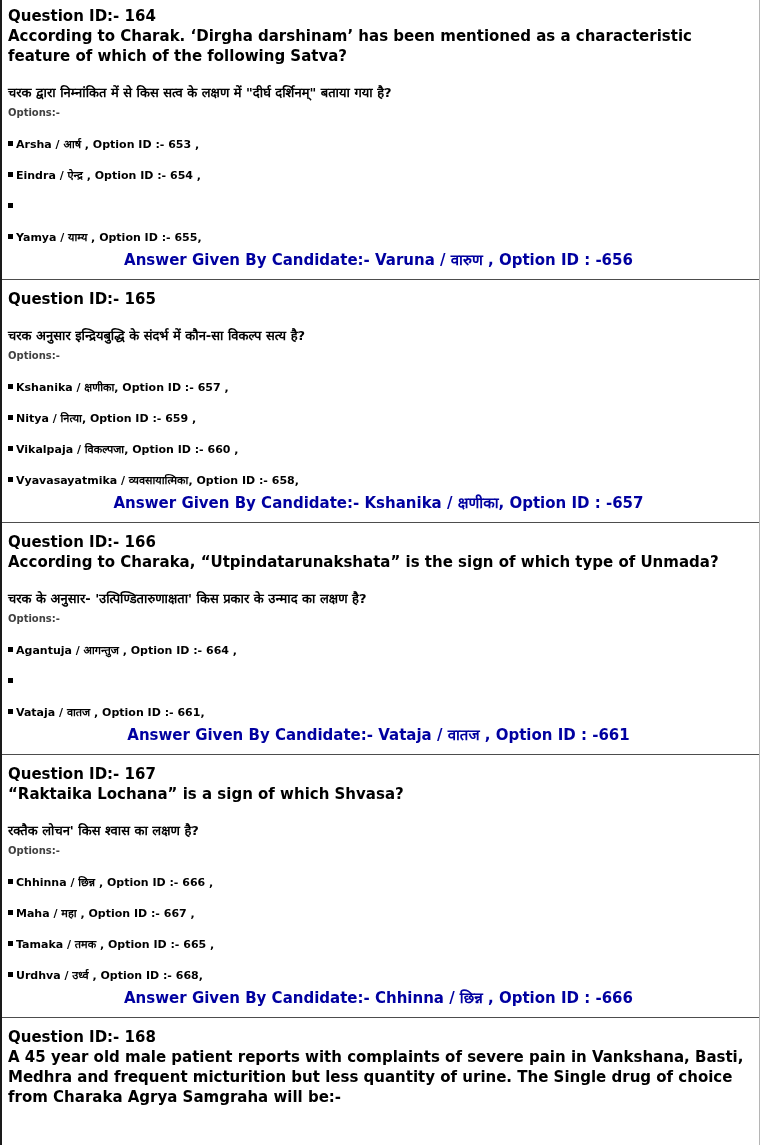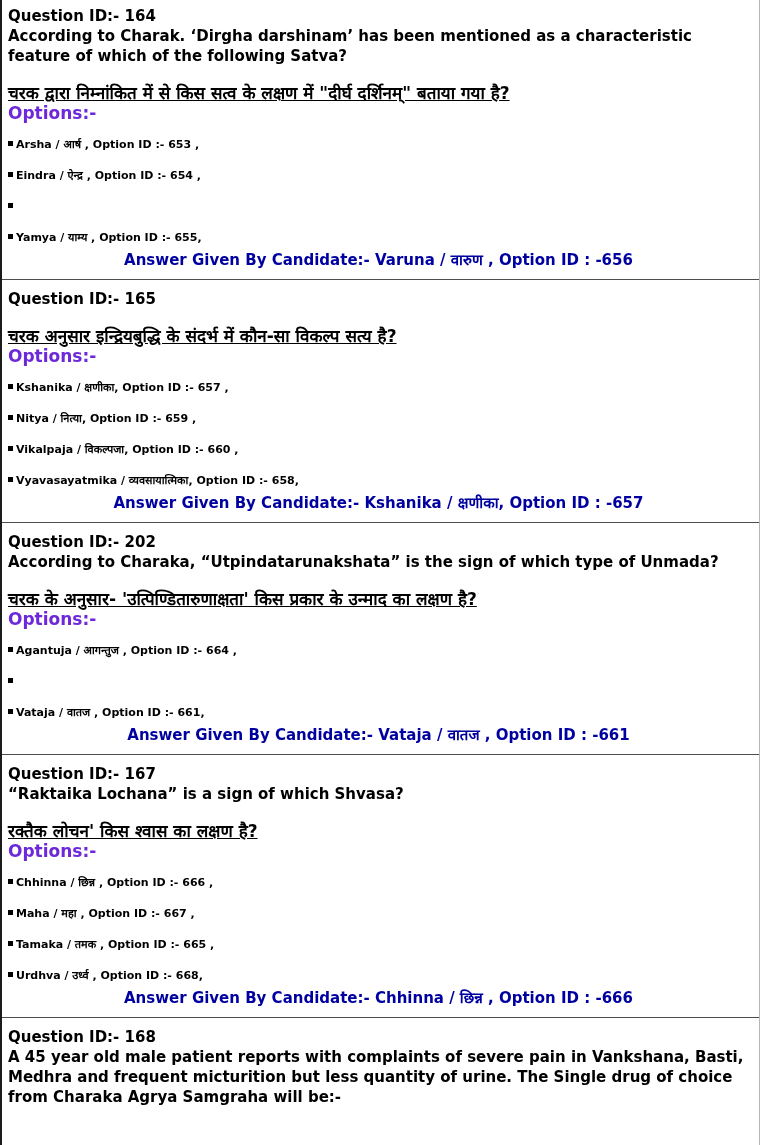--- a/index.html
+++ b/index.html
@@ -21,28 +21,27 @@
     padding: 2px 10px 0 6px;
     overflow: hidden;
   }
   .qblock { padding-top: 4px; }
   .qid, .q-en {
     font-size: 15px;
     line-height: 20px;
     white-space: pre-wrap;
   }
   .q-hi {
-    font-size: 17px;
+    font-size: 13px;
     line-height: 20px;
     margin-top: 17px;
-    text-decoration: underline;
   }
   .options-label {
-    color: #6d28d9;
-    font-size: 17px;
+    color: #404040;
+    font-size: 10px;
     line-height: 20px;
   }
   .option {
     font-size: 11px;
     line-height: 19px;
     margin-top: 12px;
   }
   .bullet {
     display: inline-block;
     width: 5px;
@@ -89,21 +88,21 @@
     <div class="options-label">Options:-</div>
     <div class="option"><span class="bullet"></span><span>Kshanika / क्षणीका, Option ID :- 657 ,</span></div>
     <div class="option"><span class="bullet"></span><span>Nitya / नित्या, Option ID :- 659 ,</span></div>
     <div class="option"><span class="bullet"></span><span>Vikalpaja / विकल्पजा, Option ID :- 660 ,</span></div>
     <div class="option"><span class="bullet"></span><span>Vyavasayatmika / व्यवसायात्मिका, Option ID :- 658,</span></div>
     <div class="answer">Answer Given By Candidate:- Kshanika / क्षणीका, Option ID : -657</div>
   </div>
   <div class="separator"></div>
 
   <div class="qblock">
-    <div class="qid">Question ID:- 202</div>
+    <div class="qid">Question ID:- 166</div>
     <div class="q-en">According to Charaka, “Utpindatarunakshata” is the sign of which type of Unmada?</div>
     <div class="q-hi">चरक के अनुसार- 'उत्पिण्डितारुणाक्षता' किस प्रकार के उन्माद का लक्षण है?</div>
     <div class="options-label">Options:-</div>
     <div class="option"><span class="bullet"></span><span>Agantuja / आगन्तुज , Option ID :- 664 ,</span></div>
     <div class="option"><span class="bullet"></span></div>
     <div class="option"><span class="bullet"></span><span>Vataja / वातज , Option ID :- 661,</span></div>
     <div class="answer">Answer Given By Candidate:- Vataja / वातज , Option ID : -661</div>
   </div>
   <div class="separator"></div>
 

